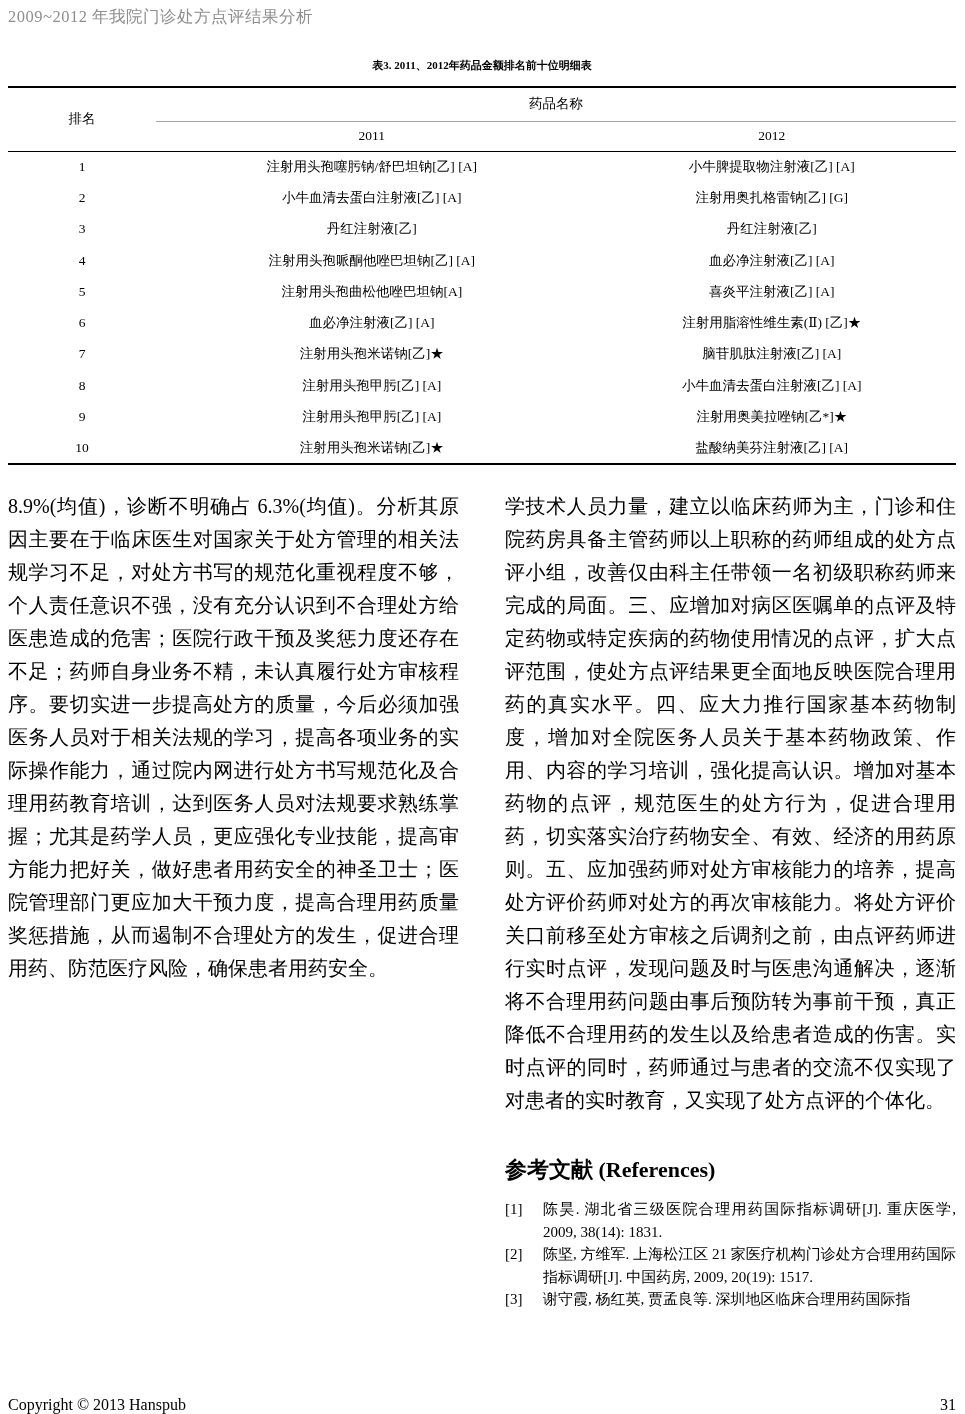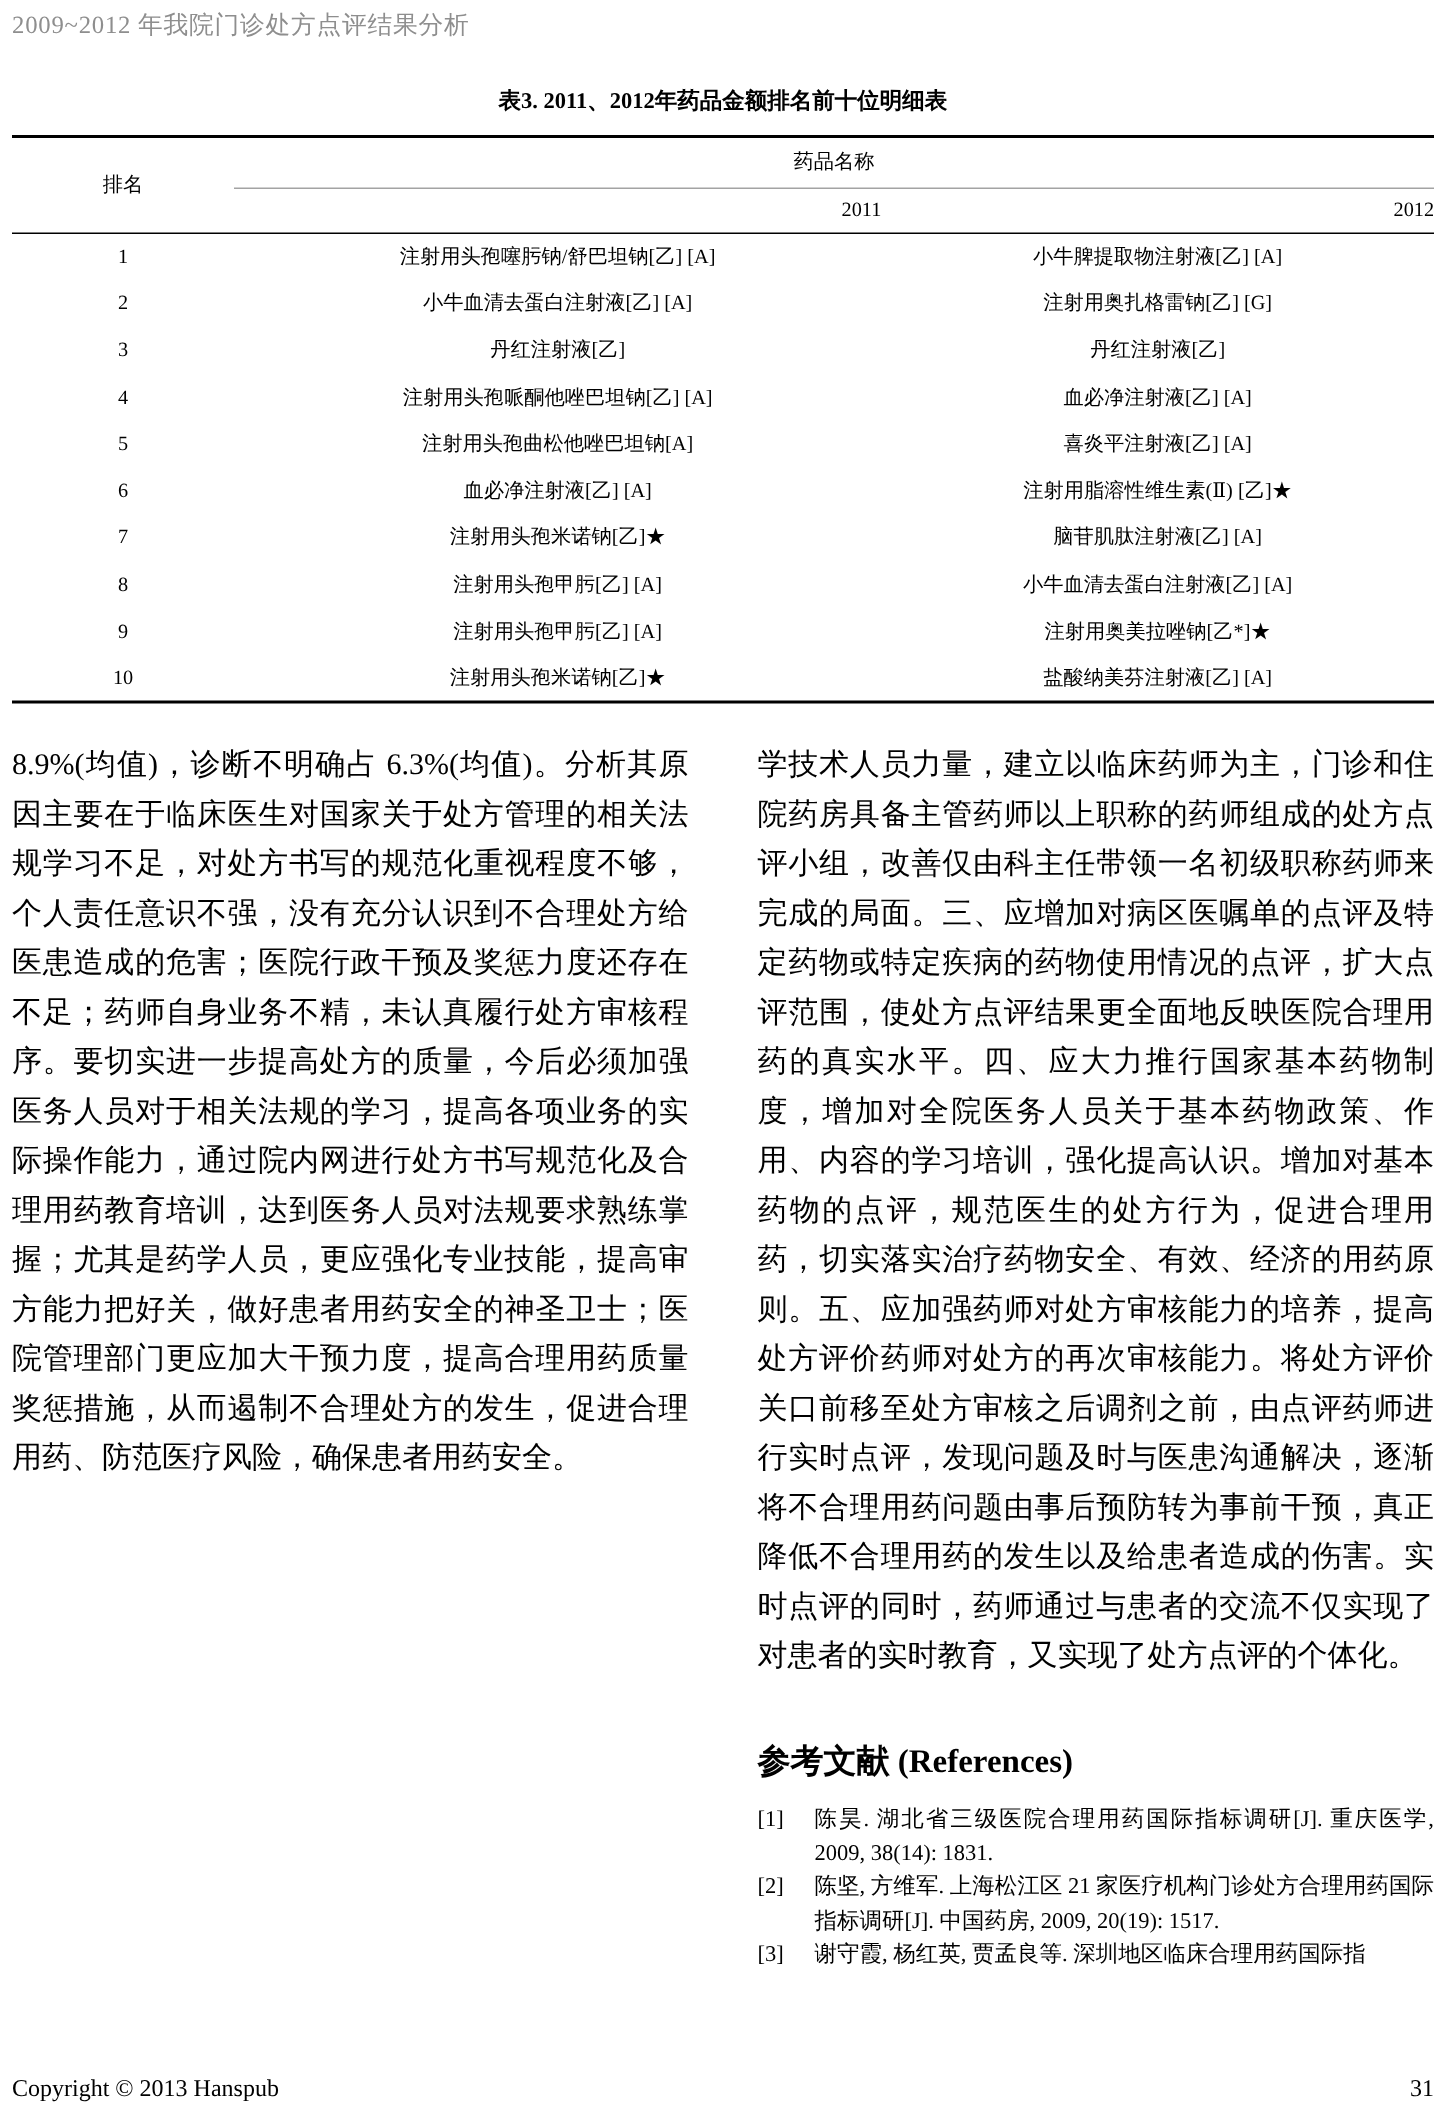--- a/index.html
+++ b/index.html
@@ -11,49 +11,49 @@
     position: relative; overflow: hidden;
   }
   .page { width: 100%; height: 100%; padding: 6px 9px 0 8px; position: relative; }
 
   .running-title {
     text-align: left; font-size: 16.5px; color: #8e8e8e; letter-spacing: 0.5px;
   }
 
   .tbl-titles { margin-top: 30px; text-align: center; font-weight: bold; }
   .tbl-title-en { font-size: 13.5px; }
-  .tbl-title-zh { font-size: 15px; margin-top: 17px; }
+  .tbl-title-zh { font-size: 11px; margin-top: 17px; }
 
   table.rank-table {
     width: 948px; border-collapse: collapse; margin-top: 13px;
     border-top: 2.5px solid #000; border-bottom: 2.5px solid #000;
     font-size: 13.5px;
   }
   .rank-table th, .rank-table td { text-align: center; padding: 0; font-weight: normal; }
   .rank-table col.rank-col { width: 148px; }
   .rank-table th.drug-span { height: 34px; border-bottom: 1px solid #a3a3a3; }
-  .rank-table tr.sub th { height: 30px; border-bottom: 1px solid #000; text-align: right; }
+  .rank-table tr.sub th { height: 30px; border-bottom: 1px solid #000; }
   .rank-table th.rank-head { border-bottom: 1px solid #000; }
   .rank-table tbody td { height: 31.3px; }
 
   .tbl-note { margin-top: 9px; font-size: 13px; }
 
   .columns { display: flex; gap: 46px; margin-top: 25px; }
   .col { width: 459px; font-size: 20px; line-height: 33px; text-align: justify; }
   .col p { margin: 0; }
   .col p.indent { text-indent: 2em; }
 
   .ref-heading { font-size: 22px; font-weight: bold; margin-top: 40px; margin-bottom: 15px; line-height: 1.2; }
   .ref-list { font-size: 15px; line-height: 22.5px; }
   .ref-item { display: flex; }
   .ref-num { width: 38px; flex: none; }
   .ref-text { flex: 1; text-align: justify; }
 
   .footer {
-    position: absolute; left: 8px; right: 9px; bottom: 12px;
+    position: absolute; left: 8px; right: 9px; bottom: 0;
     display: flex; justify-content: space-between; font-size: 16px;
   }
 </style>
 </head>
 <body>
 
 <div class="page">
 
   <div class="running-title">2009~2012 年我院门诊处方点评结果分析</div>
 

